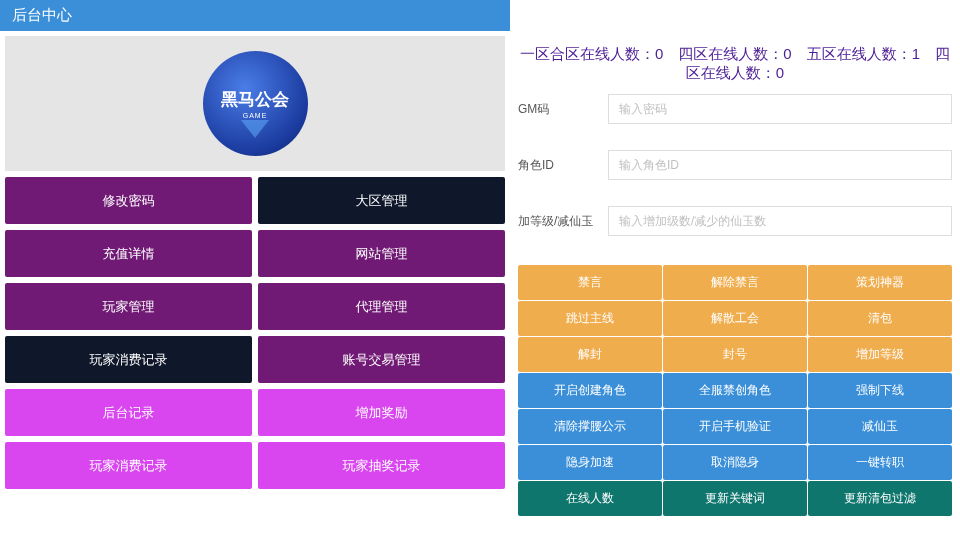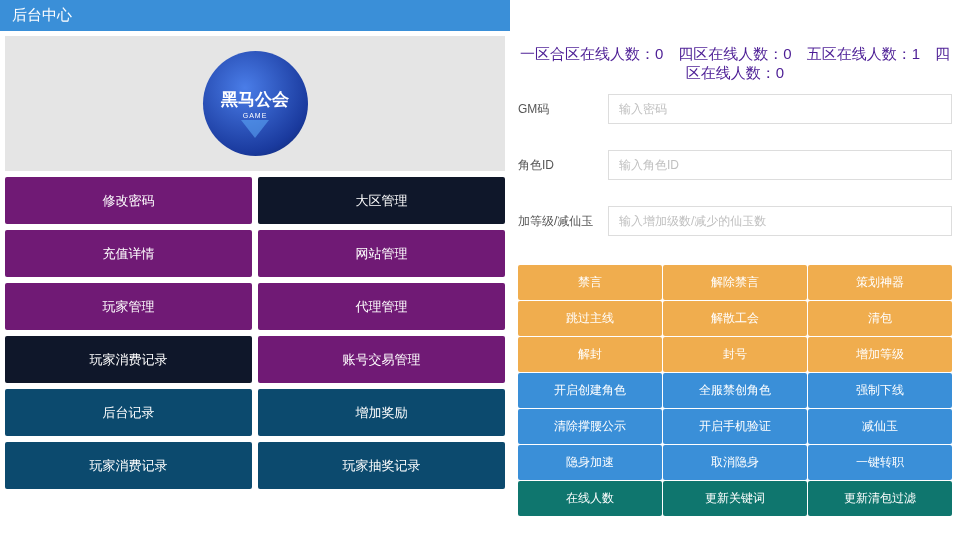--- a/index.html
+++ b/index.html
@@ -8,21 +8,21 @@
 .title-bar { background: #3a8fd8; color: #fff; padding: 6px 12px; font-size: 15px; }
 .banner { background: #e5e5e5; height: 135px; display: flex; align-items: center; justify-content: center; margin: 5px 5px 0 5px; }
 .logo-circle { width: 105px; height: 105px; border-radius: 50%; background: radial-gradient(circle at 40% 35%, #4a7de8, #1a3a9e 70%, #0c1f5c); display: flex; flex-direction: column; align-items: center; justify-content: center; color: #fff; position: relative; }
 .logo-text { font-size: 17px; font-weight: bold; }
 .logo-sub { font-size: 7px; letter-spacing: 1px; margin-top: 1px; }
 .logo-arrow { position: absolute; bottom: 18px; width: 0; height: 0; border-left: 14px solid transparent; border-right: 14px solid transparent; border-top: 18px solid rgba(100,180,255,0.5); }
 .menu-grid { flex: 1; display: grid; grid-template-columns: 1fr 1fr; grid-auto-rows: 47px; gap: 6px; padding: 6px 5px; }
 .menu-btn { display: flex; align-items: center; justify-content: center; color: #fff; font-size: 13px; cursor: pointer; border-radius: 2px; }
 .c-blue { background: #701a75; }
 .c-green { background: #0f172a; }
-.c-red { background: #0c4a6e; }
+.c-red { background: #d946ef; }
 .right-panel { flex: 1; height: 540px; padding: 4px 8px 0 8px; display: flex; flex-direction: column; gap: 6px; }
 .status-bar { font-size: 15px; color: #4c1d95; text-align: center; padding: 0 0 2px 0; font-weight: 500; margin-top: 41px; }
 .form-row { display: flex; align-items: center; height: 36px; margin-bottom: 20px; }
 .form-label { width: 90px; font-size: 12px; color: #555; }
 .form-input { flex: 1; height: 30px; border: 1px solid #ddd; padding: 0 10px; font-size: 12px; color: #333; outline: none; }
 .form-input::placeholder { color: #c0c0c0; }
 .form-select { flex: 1; height: 30px; border: 1px solid #ddd; padding: 0 10px; font-size: 12px; color: #333; display: flex; align-items: center; justify-content: space-between; cursor: pointer; }
 .chevron { color: #bbb; font-size: 11px; }
 .action-grid { display: grid; grid-template-columns: repeat(3, 1fr); gap: 1px; }
 .action-btn { height: 35px; display: flex; align-items: center; justify-content: center; color: #fff; font-size: 12px; cursor: pointer; border-radius: 2px; }

